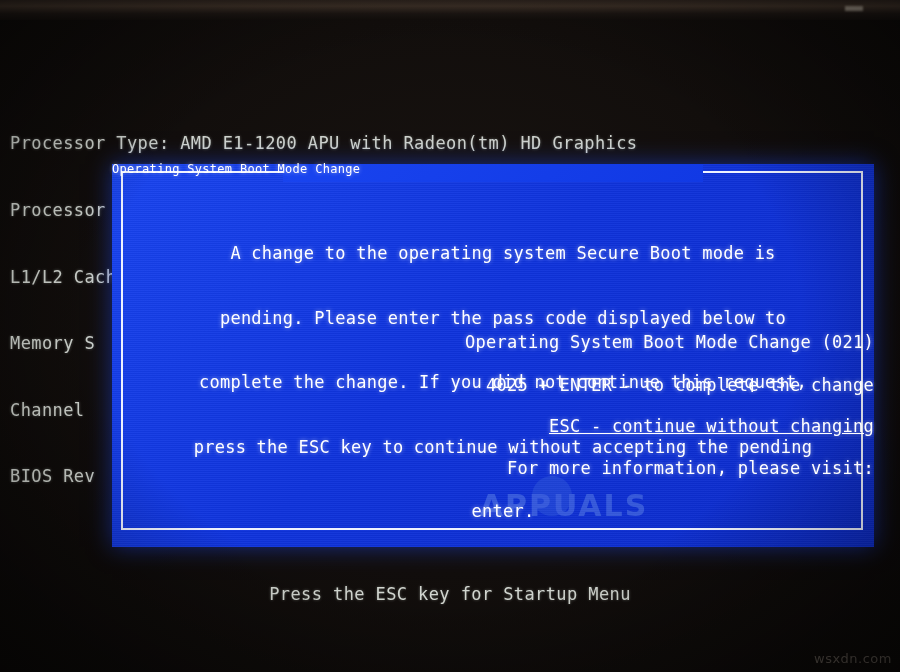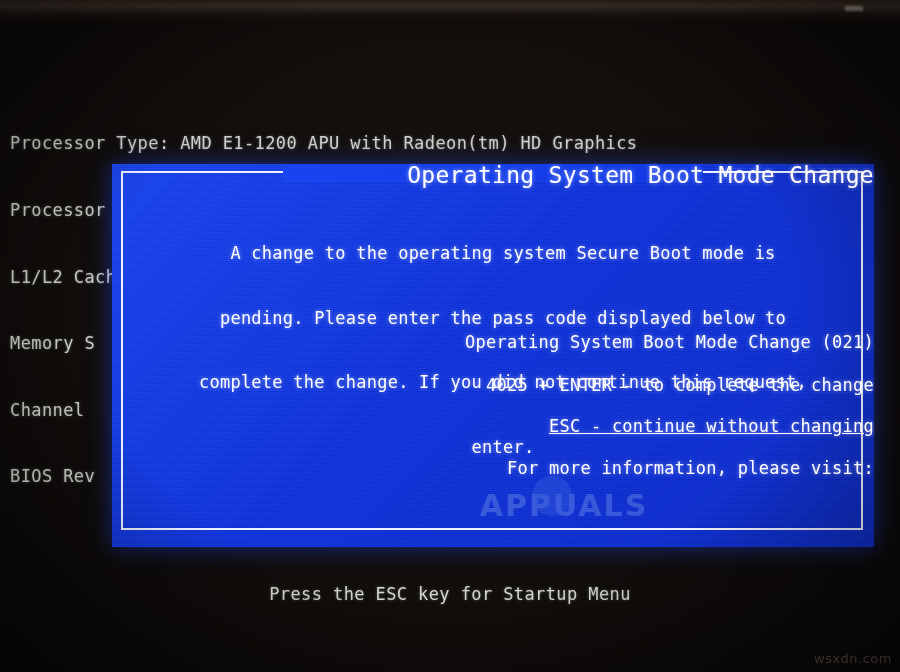--- a/index.html
+++ b/index.html
@@ -99,23 +99,23 @@
     top: 0px;
     width: 420px;
     height: 18px;
     background: linear-gradient(135deg, #1944ef 0%, #1139e4 100%);
   }
   .dialog-title {
     position: absolute;
     left: 0;
     top: -2px;
     width: 100%;
-    text-align: right;
+    text-align: left;
     color: #ffffff;
-    font-size: 23px;
+    font-size: 12px;
     letter-spacing: 0.3px;
     white-space: pre;
     text-shadow: 0 0 4px rgba(255,255,255,0.55);
     z-index: 3;
   }
 
   .dialog-body {
     position: absolute;
     left: 0;
     top: 36px;
@@ -224,20 +224,21 @@
 
     <div class="wm-appuals">
       <div class="wm-face"></div>
       <div class="wm-text">APPUALS</div>
     </div>
 
     <div class="dialog-body">
       <div class="para-line">A change to the operating system Secure Boot mode is</div>
       <div class="para-line">pending. Please enter the pass code displayed below to</div>
       <div class="para-line">complete the change. If you did not continue this request,</div>
+      <div class="para-line">press the ESC key to continue without accepting the pending</div>
       <div class="para-line">enter.</div>
     </div>
 
     <div class="dlg-row row-code">Operating System Boot Mode Change (021)</div>
     <div class="dlg-row row-enter">4025 + ENTER - to complete the change</div>
     <div class="dlg-row row-esc">ESC - continue without changing</div>
     <div class="dlg-row row-more">For more information, please visit:</div>
   </div>
 
   <div class="status-line">Press the ESC key for Startup Menu</div>

